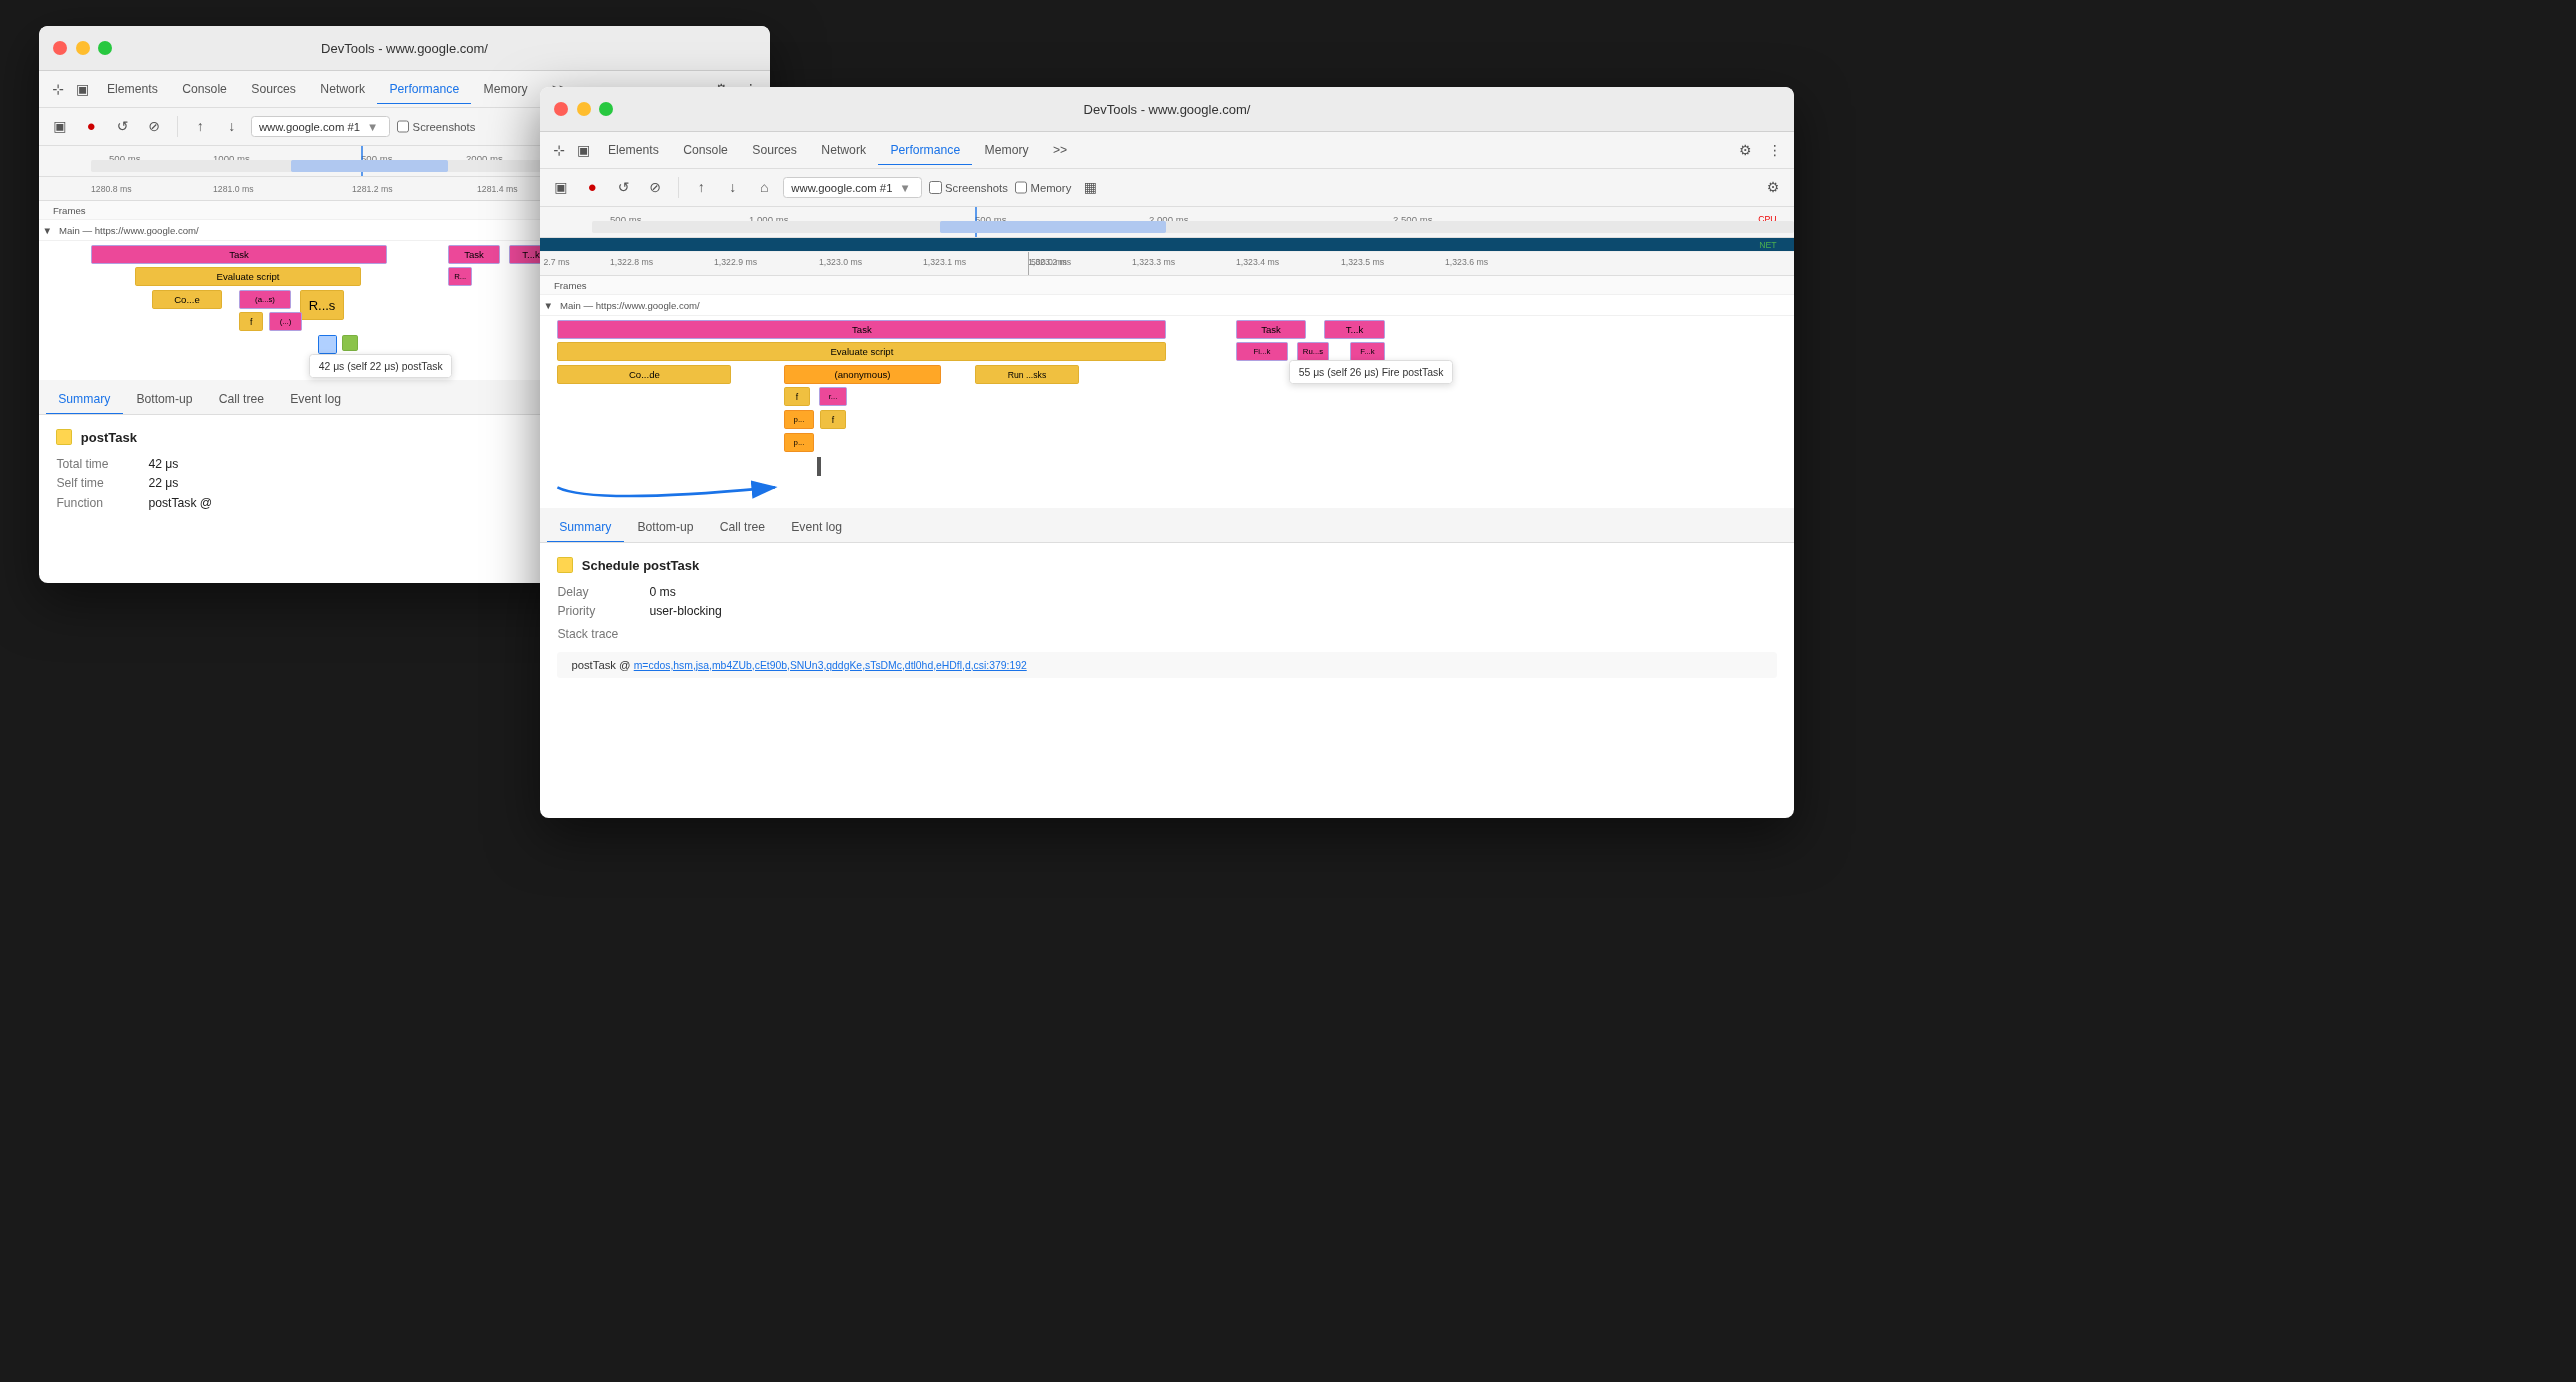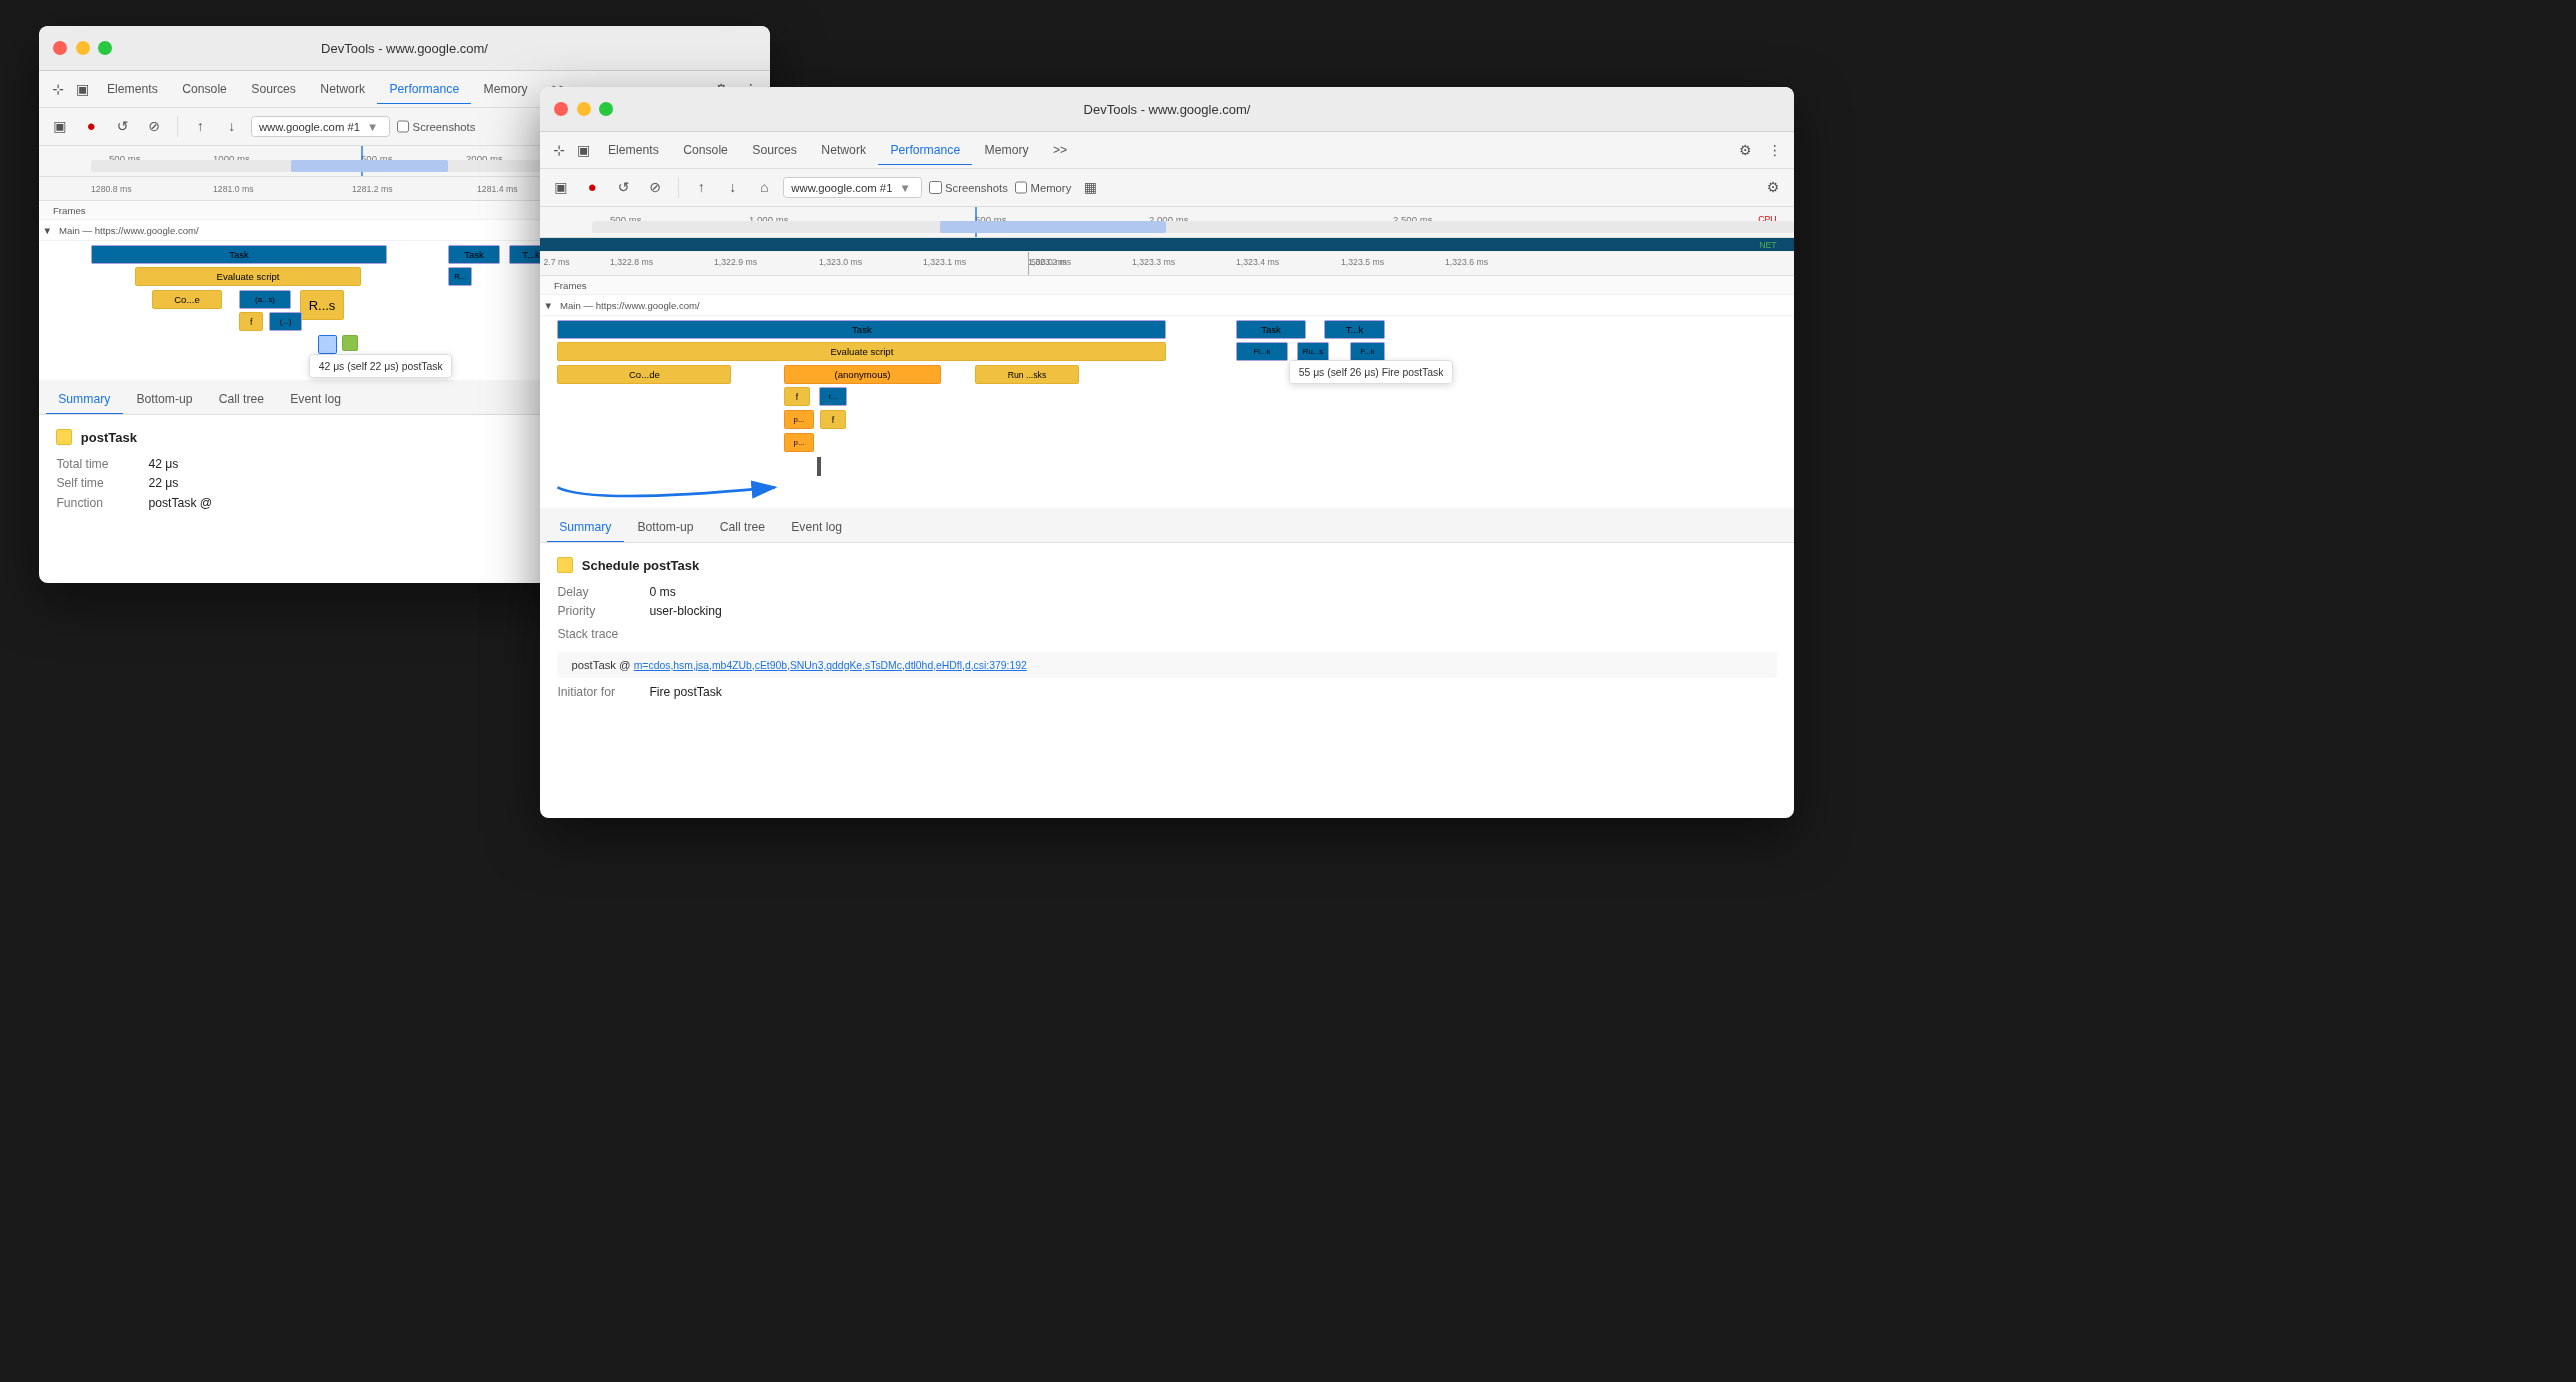--- a/index.html
+++ b/index.html
@@ -159,21 +159,21 @@
       display: flex;
       align-items: center;
       justify-content: center;
       font-size: 9.6px;
       color: #000;
       overflow: hidden;
       white-space: nowrap;
       cursor: pointer;
     }
 
-    .color-task { background: #0369a1; border: 0.9px solid #b0a0e0; }
+    .color-task { background: #ec4899; border: 0.9px solid #b0a0e0; }
     .color-evaluate { background: #f0c040; border: 0.9px solid #e0b030; }
     .color-green { background: #8bc34a; border: 0.9px solid #7ab040; }
     .color-orange { background: #ffa726; border: 0.9px solid #f09020; }
 
     
     .bottom-tabs {
       display: flex;
       gap: 1.7px;
       background: #f5f5f5;
       border-bottom: 0.9px solid #ddd;
@@ -548,24 +548,20 @@
       <span class="summary-key">Priority</span>
       <span class="summary-val">user-blocking</span>
     </div>
     <div class="summary-row" style="margin-top:8.7px; flex-direction:column;">
       <span class="summary-key" style="margin-bottom:5.2px;">Stack trace</span>
     </div>
     <div style="padding-left:14px; font-size:11.3px; color:#333; margin-bottom:7px; background:#f8f8f8; padding:7px 14px; border-radius:3.5px;">
       <span>postTask @</span>
       <a class="stack-link" href="#" style="font-size:10.4px; word-break:break-all;">m=cdos,hsm,jsa,mb4ZUb,cEt90b,SNUn3,qddgKe,sTsDMc,dtl0hd,eHDfl,d,csi:379:192</a>
     </div>
-    <div class="summary-row">
-      <span class="summary-key">Initiator for</span>
-      <span class="summary-val">Fire postTask</span>
-    </div>
   </div>
 </div>
 
 <svg class="arrow-svg" style="position:absolute; left:0; top:0; width:2576px; height:1382px; pointer-events:none;" viewBox="0 0 2959 1588" width="2576" height="1382">
   <defs>
     <marker id="arrowhead" markerWidth="10" markerHeight="7" refX="9" refY="3.5" orient="auto">
       <polygon points="0 0, 10 3.5, 0 7" fill="#1a73e8"></polygon>
     </marker>
   </defs>
 

